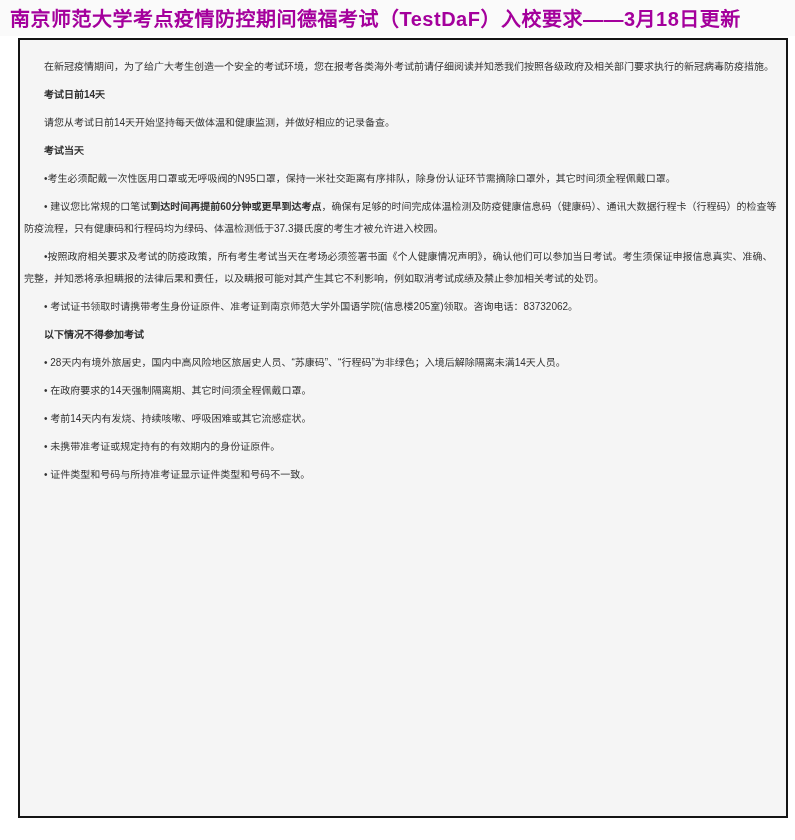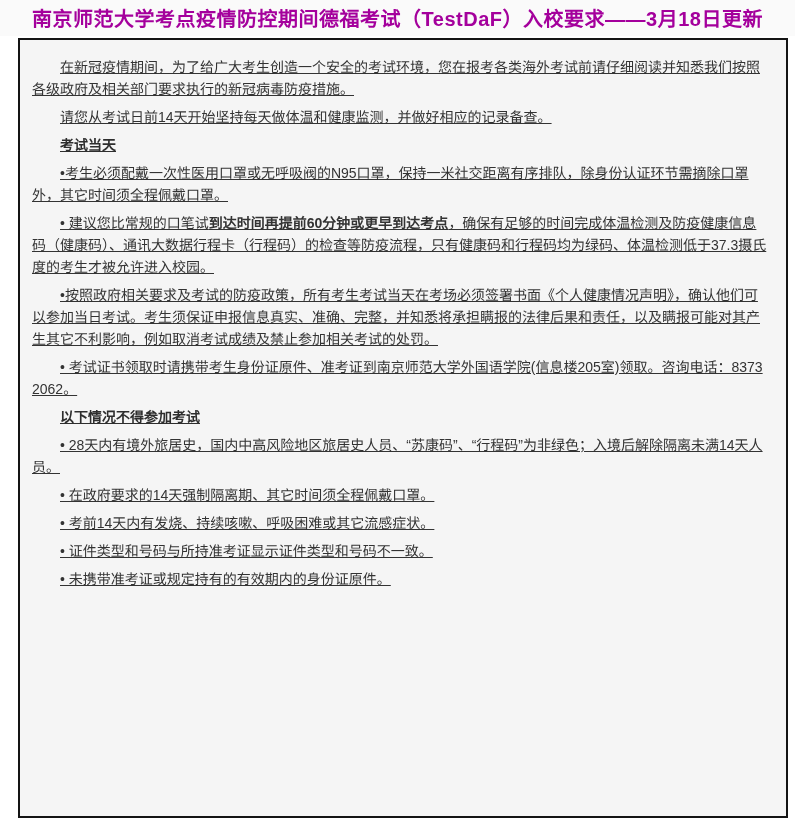--- a/index.html
+++ b/index.html
@@ -9,47 +9,46 @@
     width: 795px;
     font-family: "Liberation Sans", "DejaVu Sans", sans-serif;
   }
   .page {
     position: relative;
     width: 795px;
     min-height: 840px;
   }
   .title-bar {
     padding: 7px 10px 5px 10px;
-    text-align: center;
+    text-align: left;
     background: #fafafa;
   }
   .title-bar h1 {
     margin: 0;
     font-size: 20px;
     line-height: 24px;
     font-weight: bold;
     color: #a4009c;
     letter-spacing: 0.5px;
   }
   .notice-box {
     margin: 2px 7px 0 18px;
     background: #f5f5f5;
     border: 2px solid #141414;
     padding: 10px 9px 16px 4px;
     box-sizing: border-box;
     min-height: 780px;
   }
   .notice-box p {
-    font-size: 14px;
+    font-size: 10px;
     line-height: 22px;
     color: #333333;
-    margin: 6px 8px;
+    margin: 6px 0;
     text-indent: 2em;
     word-break: break-all;
-    text-decoration: underline;
   }
   .notice-box p.heading {
     font-weight: bold;
     color: #2e2e2e;
   }
   .notice-box p b {
     font-weight: bold;
   }
 </style>
 </head>
@@ -57,28 +56,29 @@
 
 <div class="page">
 
   <div class="title-bar">
     <h1>南京师范大学考点疫情防控期间德福考试（TestDaF）入校要求——3月18日更新</h1>
   </div>
 
   <div class="notice-box">
     <div>
         <p class="body">在新冠疫情期间，为了给广大考生创造一个安全的考试环境，您在报考各类海外考试前请仔细阅读并知悉我们按照各级政府及相关部门要求执行的新冠病毒防疫措施。</p>
+        <p class="heading"><b>考试日前14天</b></p>
         <p class="body">请您从考试日前14天开始坚持每天做体温和健康监测，并做好相应的记录备查。</p>
         <p class="heading"><b>考试当天</b></p>
         <p class="body">•考生必须配戴一次性医用口罩或无呼吸阀的N95口罩，保持一米社交距离有序排队，除身份认证环节需摘除口罩外，其它时间须全程佩戴口罩。</p>
         <p class="body">• 建议您比常规的口笔试<b>到达时间再提前60分钟或更早到达考点</b>，确保有足够的时间完成体温检测及防疫健康信息码（健康码）、通讯大数据行程卡（行程码）的检查等防疫流程，只有健康码和行程码均为绿码、体温检测低于37.3摄氏度的考生才被允许进入校园。</p>
         <p class="body">•按照政府相关要求及考试的防疫政策，所有考生考试当天在考场必须签署书面《个人健康情况声明》，确认他们可以参加当日考试。考生须保证申报信息真实、准确、完整，并知悉将承担瞒报的法律后果和责任，以及瞒报可能对其产生其它不利影响，例如取消考试成绩及禁止参加相关考试的处罚。</p>
         <p class="body">• 考试证书领取时请携带考生身份证原件、准考证到南京师范大学外国语学院(信息楼205室)领取。咨询电话：83732062。</p>
         <p class="heading"><b>以下情况不得参加考试</b></p>
         <p class="body">• 28天内有境外旅居史，国内中高风险地区旅居史人员、“苏康码”、“行程码”为非绿色；入境后解除隔离未满14天人员。</p>
         <p class="body">• 在政府要求的14天强制隔离期、其它时间须全程佩戴口罩。</p>
         <p class="body">• 考前14天内有发烧、持续咳嗽、呼吸困难或其它流感症状。</p>
+        <p class="body">• 未携带准考证或规定持有的有效期内的身份证原件。</p>
         <p class="body">• 证件类型和号码与所持准考证显示证件类型和号码不一致。</p>
-        <p class="body">• 未携带准考证或规定持有的有效期内的身份证原件。</p>
       </div>
   </div>
 
 </div>
 
 </body></html>

